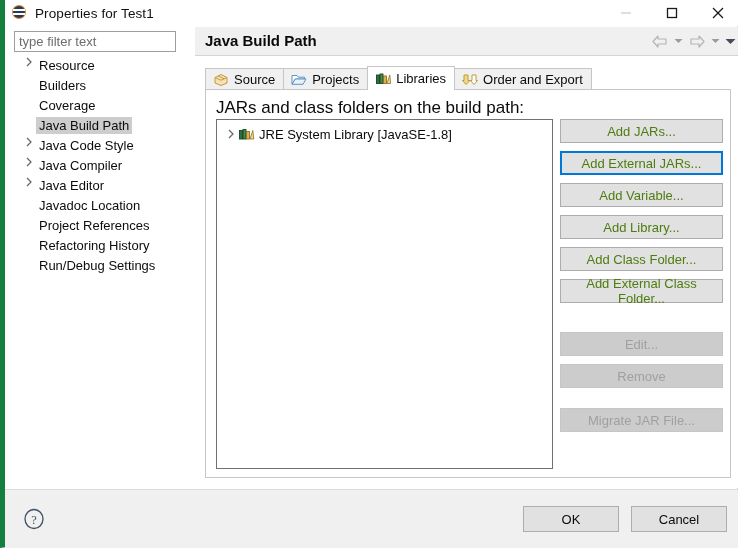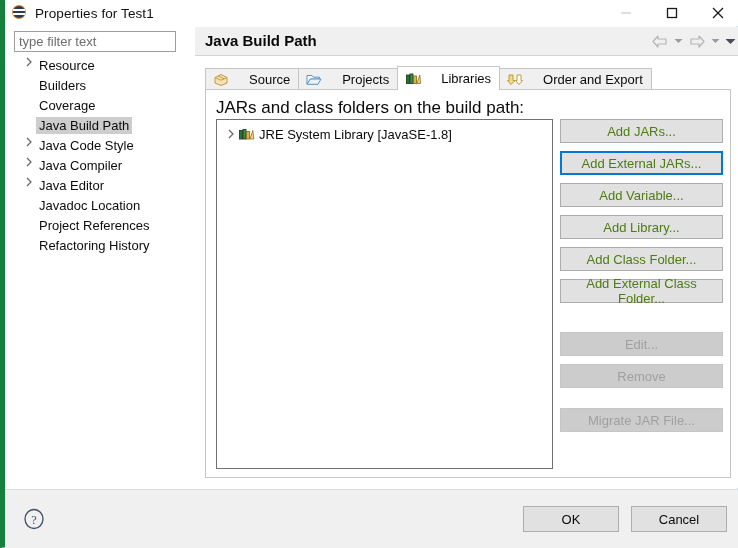--- a/index.html
+++ b/index.html
@@ -195,21 +195,21 @@
     left: 10px;
     top: 10px;
     height: 24px;
     display: flex;
     align-items: flex-end;
   }
   .tab {
     height: 22px;
     display: flex;
     align-items: center;
-    gap: 20px;
+    gap: 5px;
     padding: 0 8px 0 7px;
     box-sizing: border-box;
     background: #f0f0f0;
     border: 1px solid #c6c6c6;
     border-bottom: none;
     font-size: 13px;
     color: #0a0a0a;
     position: relative;
     margin-right: -1px;
     cursor: default;
@@ -466,20 +466,24 @@
     <div class="tree-row">
       <span class="tree-arrow"></span>
       <span class="tree-label">Project References</span>
     </div>
 
     <div class="tree-row">
       <span class="tree-arrow"></span>
       <span class="tree-label">Refactoring History</span>
     </div>
 
+    <div class="tree-row">
+      <span class="tree-arrow"></span>
+      <span class="tree-label">Run/Debug Settings</span>
+    </div>
   </div>
 
   <div class="pane-header">
     <div class="pane-title">Java Build Path</div>
     <div class="pane-nav">
       <div class="navbtn">
         <svg width="16" height="13" viewBox="0 0 16 13">
           <path d="M6 1 L1 6.5 L6 12 L6 9 L14 9 L14 4 L6 4 Z" fill="none" stroke="#b4b4b4" stroke-width="1.2" stroke-linejoin="round"></path>
         </svg>
       </div>

